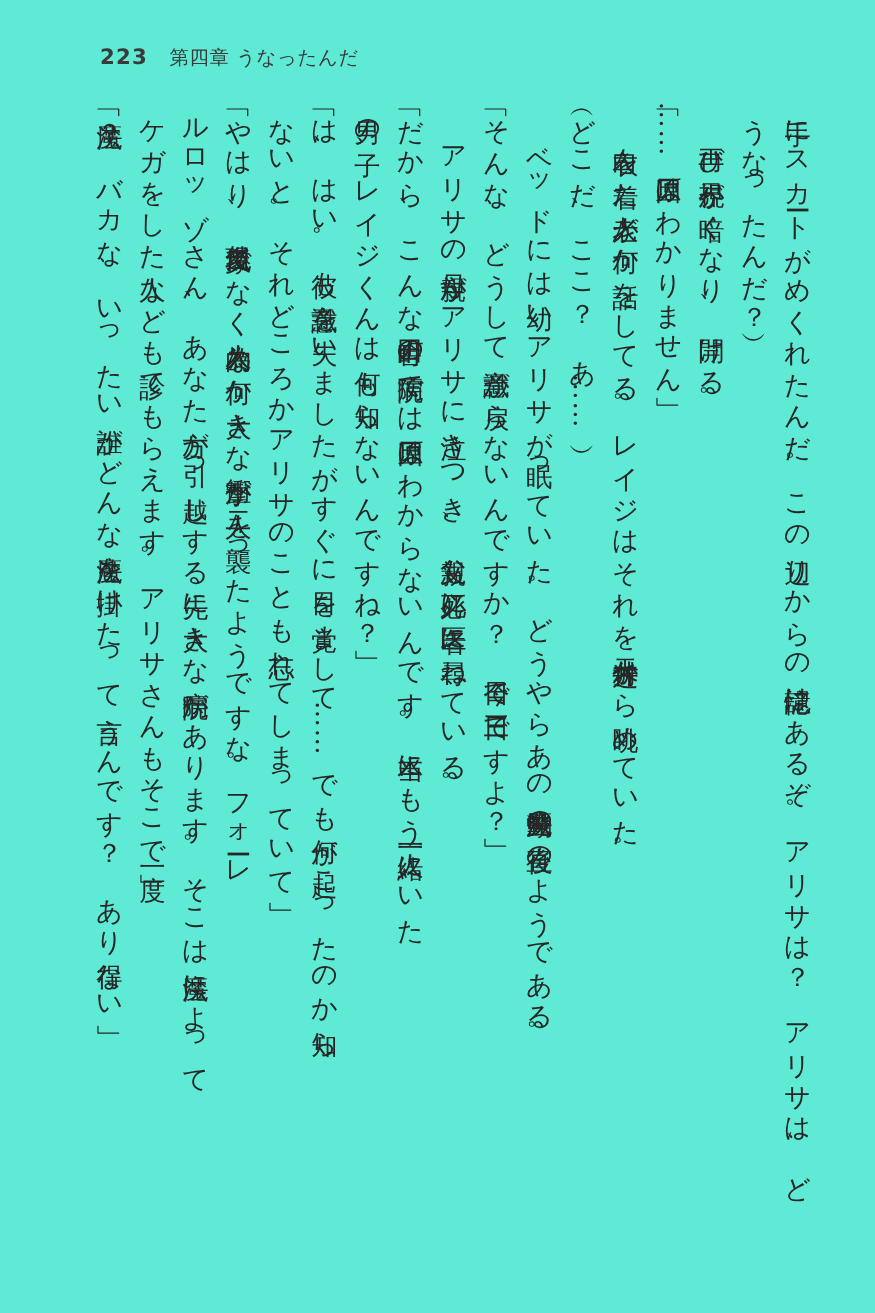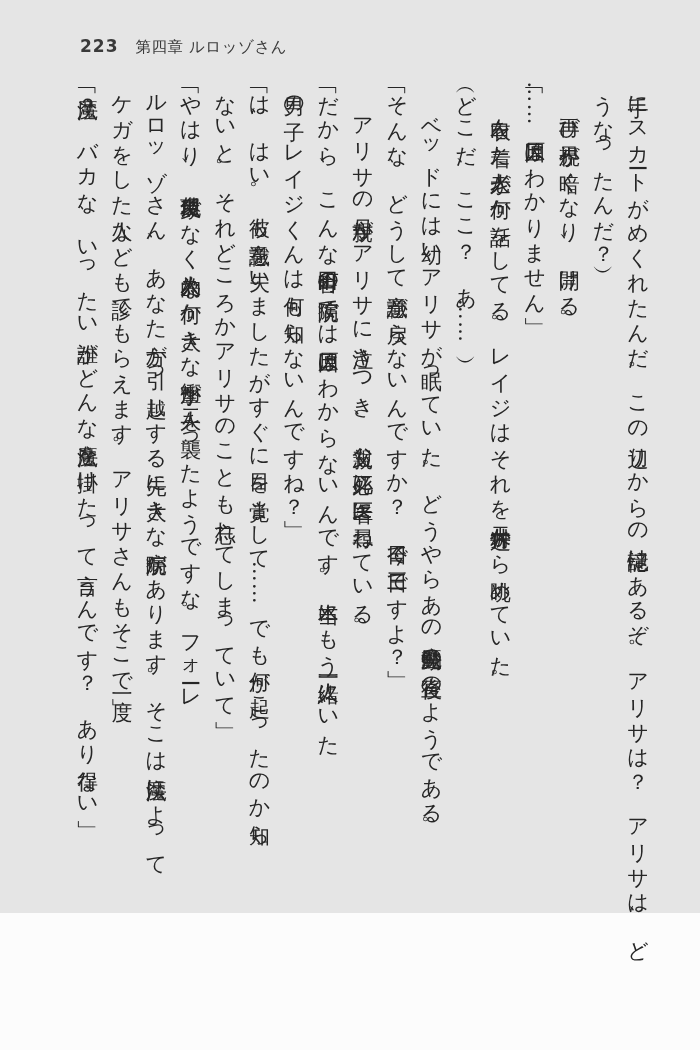--- a/index.html
+++ b/index.html
@@ -7,22 +7,22 @@
     padding: 0;
     width: 700px;
     height: 1050px;
     background: #fcfcfc;
     font-family: "DejaVu Serif", serif;
     overflow: hidden;
   }
   .page {
     position: relative;
     width: 700px;
-    height: 913px;
-    background: #e5e5e5;
+    height: 1050px;
+    background: #5eead4;
     color: #262626;
   }
   
   .running-head {
     position: absolute;
     top: 36px;
     left: 80px;
     display: flex;
     align-items: baseline;
     gap: 17px;
@@ -58,21 +58,21 @@
     white-space: nowrap;
   }
 </style>
 </head>
 <body>
 
 <div class="page">
 
   <header class="running-head">
     <span class="page-number">223</span>
-    <span class="chapter-title">第四章 ルロッゾさん</span>
+    <span class="chapter-title">第四章 うなったんだ</span>
   </header>
 
   <main class="text-block">
     <p class="text-line">手にスカートがめくれたんだ。この辺りからの記憶はあるぞ。アリサは？　アリサは、ど</p>
     <p class="text-line">うなったんだ？）</p>
     <p class="text-line">　再び視界が暗くなり、開ける。</p>
     <p class="text-line">「……原因はわかりません」</p>
     <p class="text-line">　白衣を着た老人が何か話をしてる。レイジはそれを天井付近から眺めていた。</p>
     <p class="text-line">（どこだ、ここ？　あ……）</p>
     <p class="text-line">　ベッドには幼いアリサが眠っていた。どうやらあの魔法発動の直後のようである。</p>

